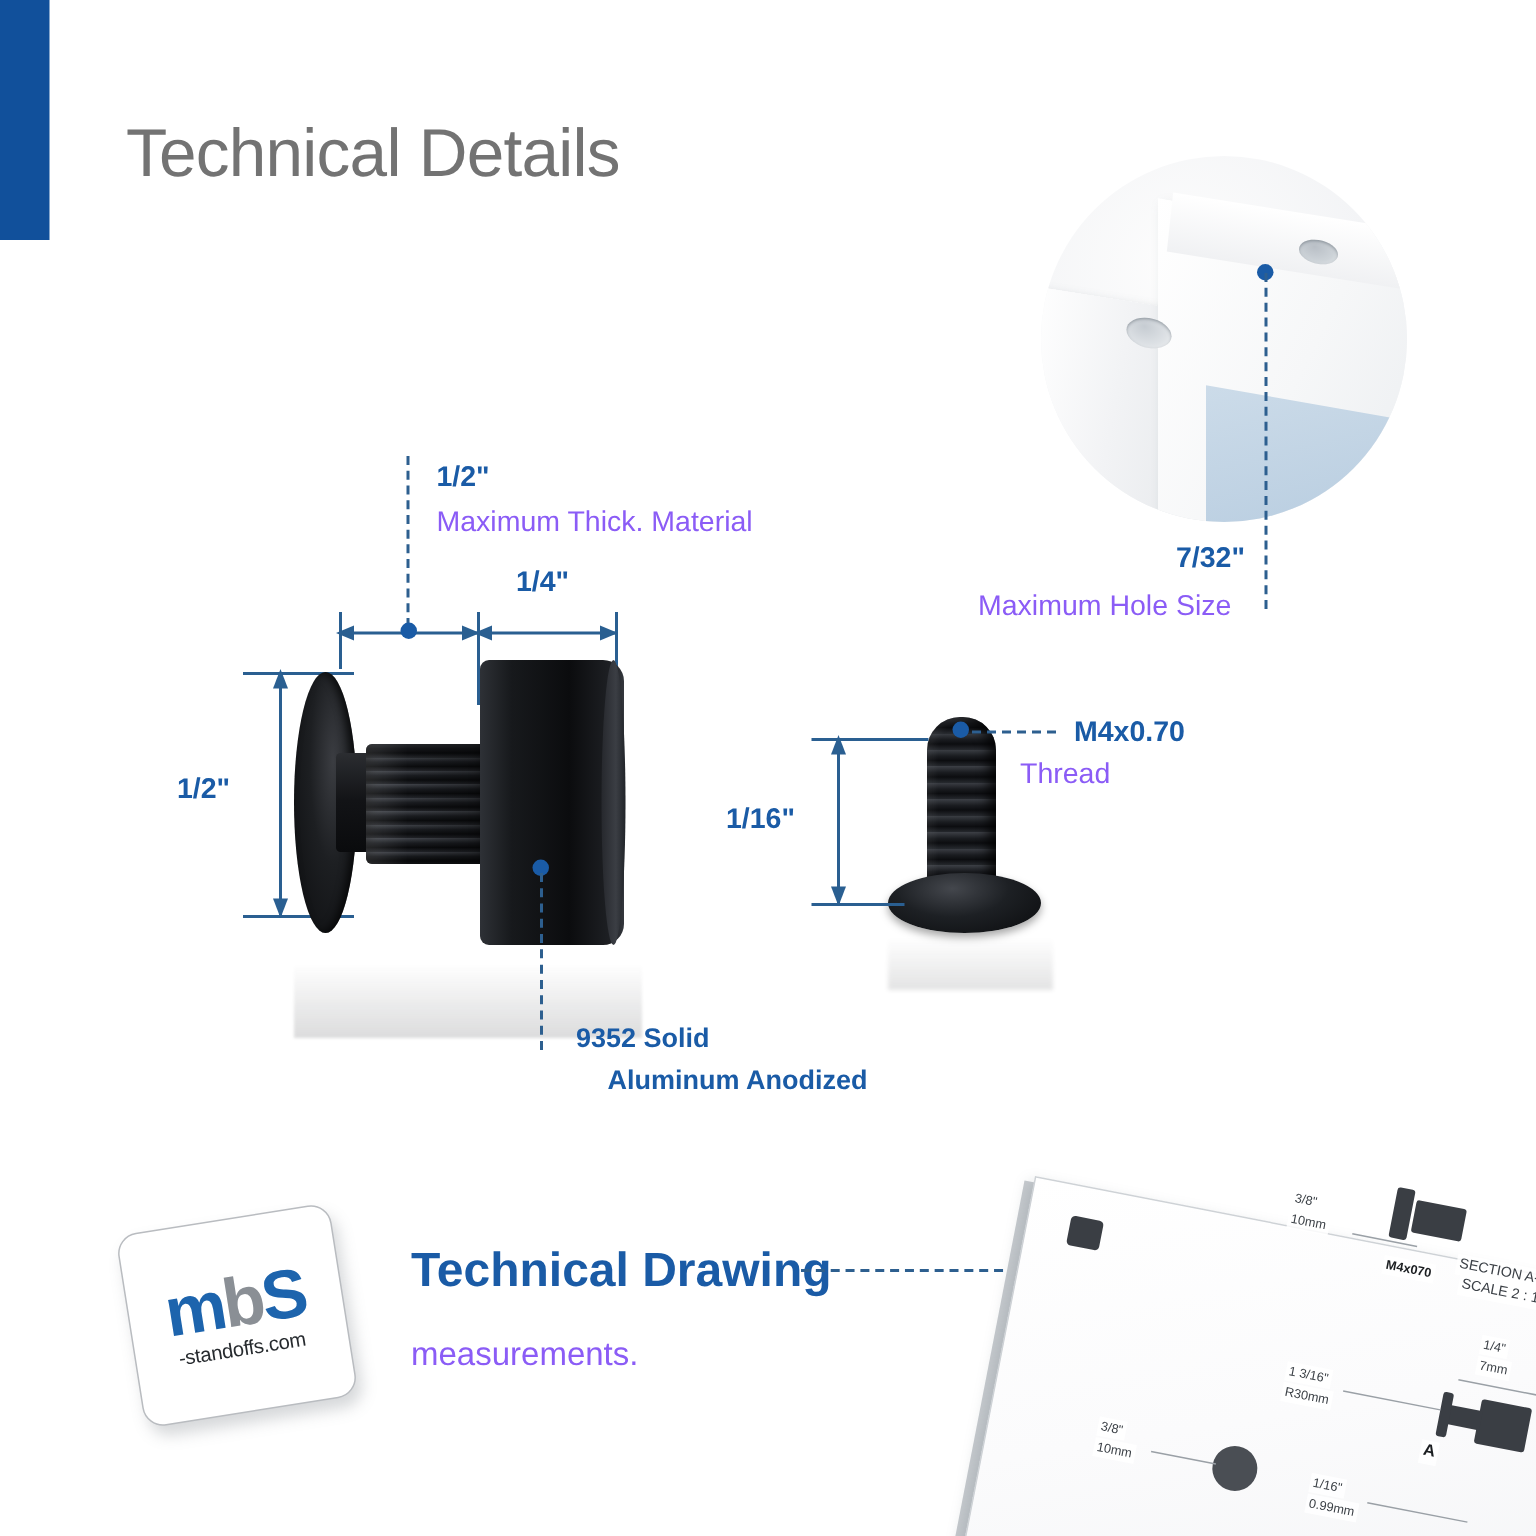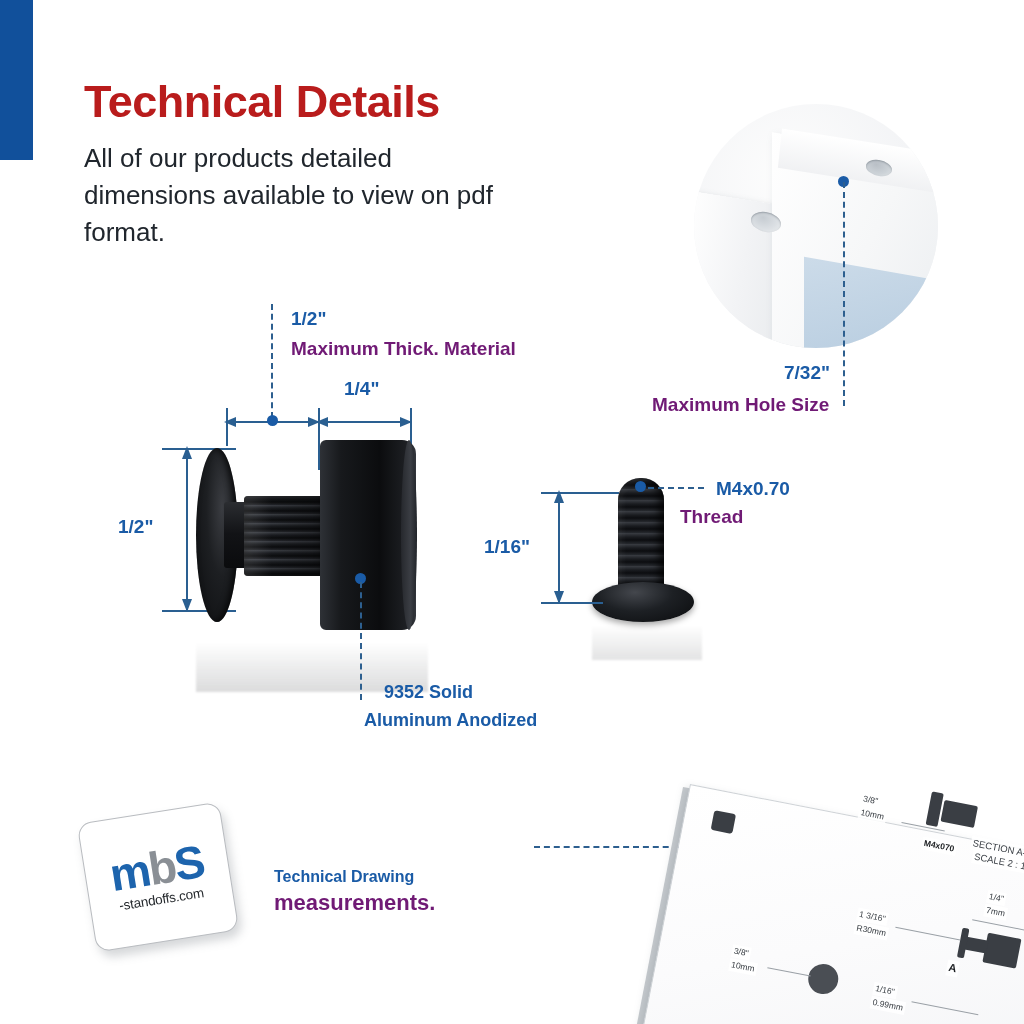--- a/index.html
+++ b/index.html
@@ -14,31 +14,31 @@
 
   
   .accent-bar{
     position:absolute;left:0;top:0;width:33px;height:160px;
     background:#11509b;
   }
 
   
   .title{
     position:absolute;left:84px;top:78px;
-    font-size:45px;font-weight:bold;letter-spacing:-0.5px;
-    color:#b91c1c;line-height:1.05;white-space:nowrap;
+    font-size:45px;font-weight:normal;letter-spacing:-0.5px;
+    color:#737373;line-height:1.05;white-space:nowrap;
   }
   .subtitle{
     position:absolute;left:84px;top:140px;width:430px;
     font-size:26px;line-height:1.42;color:#20262d;font-weight:400;
   }
 
   
   .dim{position:absolute;color:#1a5ba6;font-weight:bold;white-space:nowrap;}
-  .dimsub{position:absolute;color:#701a75;font-weight:700;white-space:nowrap;}
+  .dimsub{position:absolute;color:#8b5cf6;font-weight:400;white-space:nowrap;}
 
   
   .vdash{position:absolute;border-left:2px dashed #2d5f8f;}
   .hdash{position:absolute;border-top:2px dashed #2d5f8f;}
   .dot{position:absolute;width:11px;height:11px;border-radius:50%;background:#1a5ba6;}
   .ext{position:absolute;background:#2a5f91;}
 
   
   .photo-circle{
     position:absolute;left:694px;top:104px;width:244px;height:244px;
@@ -181,21 +181,20 @@
   
 </style>
 </head>
 <body>
 
 <div class="stage">
 
   <div class="accent-bar"></div>
 
   <div class="title">Technical Details</div>
-  <div class="subtitle">All of our products detailed dimensions available to view on pdf format.</div>
 
   <div class="photo-circle">
     <div class="pc-inner">
       <div class="panel-a"></div>
       <div class="panel-b"></div>
       <div class="panel-top"></div>
       <div class="panel-glass"></div>
       <div class="hole h1"></div>
       <div class="hole h2"></div>
     </div>
@@ -248,21 +247,21 @@
     <div class="so-cap"></div>
     <div class="so-neck"></div>
     <div class="so-thread"></div>
     <div class="so-barrel"></div>
   </div>
   <div class="so-reflect"></div>
 
   <div class="dot" style="left:355px;top:573px;"></div>
   <div class="vdash" style="left:360px;top:582px;height:118px;"></div>
   <div class="dim" style="left:384px;top:682px;font-size:18px;">9352 Solid</div>
-  <div class="dim" style="left:364px;top:710px;font-size:18px;">Aluminum Anodized</div>
+  <div class="dim" style="left:405px;top:710px;font-size:18px;">Aluminum Anodized</div>
 
   <div class="screw">
     <div class="scr-shaft"></div>
     <div class="scr-head"></div>
   </div>
   <div class="scr-reflect"></div>
 
   <div class="ext" style="left:541px;top:492px;width:78px;height:2px;"></div>
   <div class="ext" style="left:541px;top:602px;width:62px;height:2px;"></div>
   <div class="ext" style="left:558px;top:494px;width:2px;height:108px;"></div>
@@ -277,21 +276,21 @@
   <div class="dot" style="left:635px;top:481px;"></div>
   <div class="hdash" style="left:648px;top:487px;width:56px;"></div>
   <div class="dim" style="left:716px;top:478px;font-size:19px;">M4x0.70</div>
   <div class="dimsub" style="left:680px;top:506px;font-size:19px;">Thread</div>
 
   <div class="logo-card">
     <div class="logo-mark"><span>m</span><span class="b">b</span><span>S</span></div>
     <div class="logo-url">-standoffs.com</div>
   </div>
 
-  <div class="dim" style="left:274px;top:828px;font-size:16px;margin-top:40px;">Technical Drawing</div>
+  <div class="dim" style="left:274px;top:828px;font-size:32px;">Technical Drawing</div>
   <div class="dimsub" style="left:274px;top:890px;font-size:22px;">measurements.</div>
   <div class="hdash" style="left:534px;top:846px;width:204px;"></div>
   <div class="dot" style="left:734px;top:841px;"></div>
 
   <div class="sheet-wrap">
     <div class="sheet-edge"></div>
     <div class="sheet">
 
       <div class="sh-part" style="left:252px;top:-34px;width:34px;height:22px;border-radius:2px;"></div>
       <div class="sh-part" style="left:238px;top:-40px;width:12px;height:34px;border-radius:2px;"></div>

